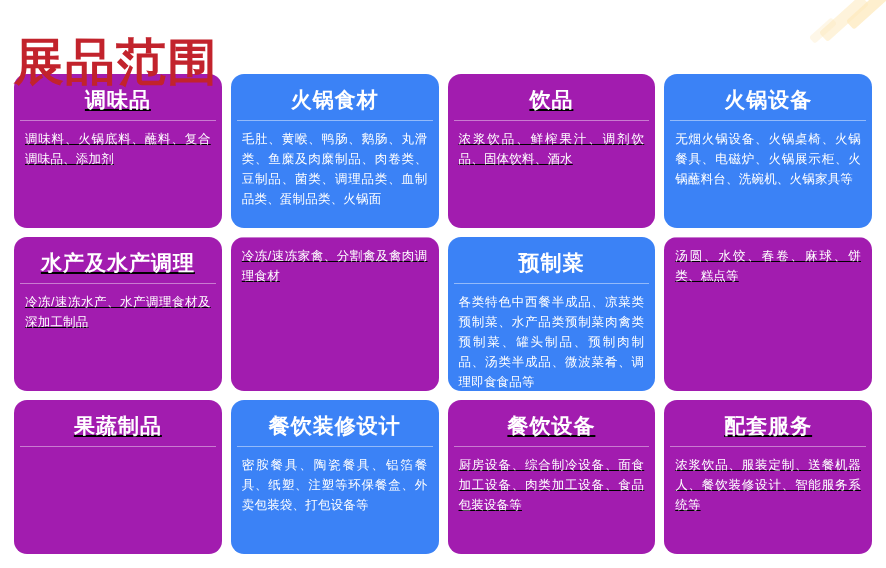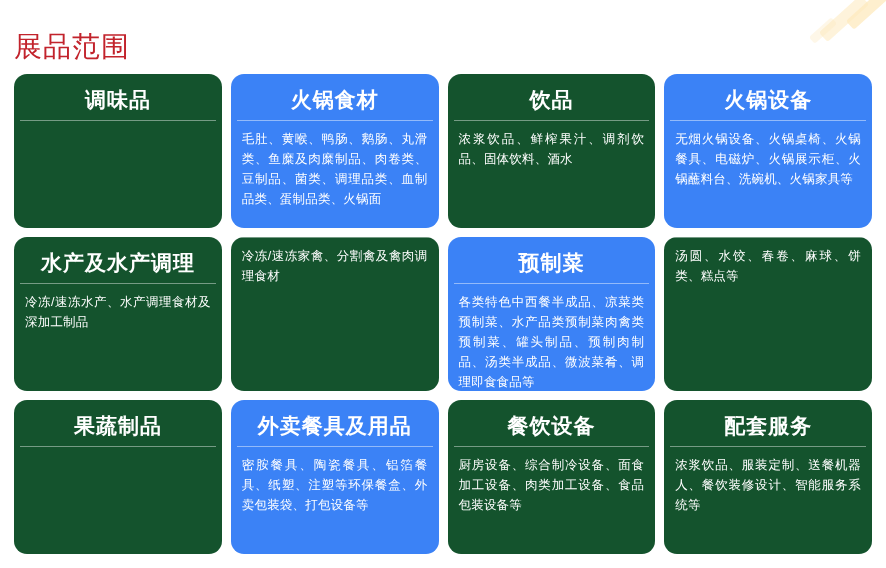--- a/index.html
+++ b/index.html
@@ -33,23 +33,23 @@
     transform: rotate(-42deg);
   }
   .corner-deco .s1 { width: 56px; height: 13px; top: 30px; right: 20px; }
   .corner-deco .s2 { width: 46px; height: 12px; top: 22px; right: 2px;  opacity:.75; }
   .corner-deco .s3 { width: 30px; height: 9px;  top: 44px; right: 54px; opacity:.35; }
 
   .page-title {
     position: absolute;
     left: 14px;
     top: -2px;
-    font-size: 28px;
+    font-size: 50px;
     line-height: 60px;
-    font-weight: normal;
+    font-weight: bold;
     color: #c2232c;
     letter-spacing: 1px;
     white-space: nowrap;
     z-index: 2;
   }
 
   .grid {
     position: absolute;
     left: 14px;
     top: 74px;
@@ -62,21 +62,21 @@
     z-index: 1;
   }
 
   .card {
     border-radius: 13px;
     padding: 0;
     position: relative;
     overflow: hidden;
     box-sizing: border-box;
   }
-  .card.red  { background: #14532d; }
+  .card.red  { background: #a21caf; text-decoration: underline; }
   .card.blue { background: #3b82f6; }
 
   .card-title {
     color: #ffffff;
     font-weight: bold;
     font-size: 21px;
     line-height: 24px;
     text-align: center;
     padding: 14px 8px 8px 8px;
     letter-spacing: 1px;
@@ -108,20 +108,21 @@
   <span class="streak s2"></span>
   <span class="streak s3"></span>
 </div>
 
 <h1 class="page-title">展品范围</h1>
 
 <div class="grid">
     <div class="card red">
       <div class="card-title">调味品</div>
       <div class="card-divider"></div>
+      <div class="card-body">调味料、火锅底料、蘸料、复合调味品、添加剂</div>
     </div>
     <div class="card blue">
       <div class="card-title">火锅食材</div>
       <div class="card-divider"></div>
       <div class="card-body">毛肚、黄喉、鸭肠、鹅肠、丸滑类、鱼糜及肉糜制品、肉卷类、豆制品、菌类、调理品类、血制品类、蛋制品类、火锅面</div>
     </div>
     <div class="card red">
       <div class="card-title">饮品</div>
       <div class="card-divider"></div>
       <div class="card-body">浓浆饮品、鲜榨果汁、调剂饮品、固体饮料、酒水</div>
@@ -147,21 +148,21 @@
     </div>
     <div class="card red">
       <div class="card-divider"></div>
       <div class="card-body">汤圆、水饺、春卷、麻球、饼类、糕点等</div>
     </div>
     <div class="card red">
       <div class="card-title">果蔬制品</div>
       <div class="card-divider"></div>
     </div>
     <div class="card blue">
-      <div class="card-title">外卖餐具及用品</div>
+      <div class="card-title">餐饮装修设计</div>
       <div class="card-divider"></div>
       <div class="card-body">密胺餐具、陶瓷餐具、铝箔餐具、纸塑、注塑等环保餐盒、外卖包装袋、打包设备等</div>
     </div>
     <div class="card red">
       <div class="card-title">餐饮设备</div>
       <div class="card-divider"></div>
       <div class="card-body">厨房设备、综合制冷设备、面食加工设备、肉类加工设备、食品包装设备等</div>
     </div>
     <div class="card red">
       <div class="card-title">配套服务</div>

